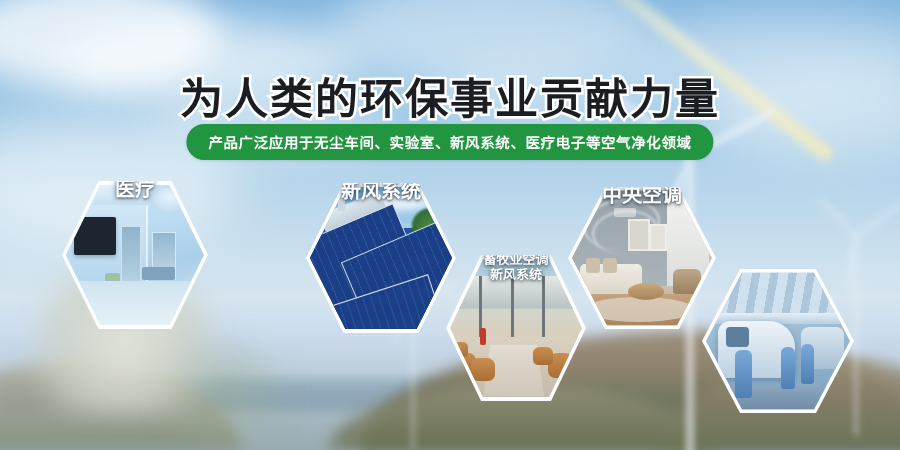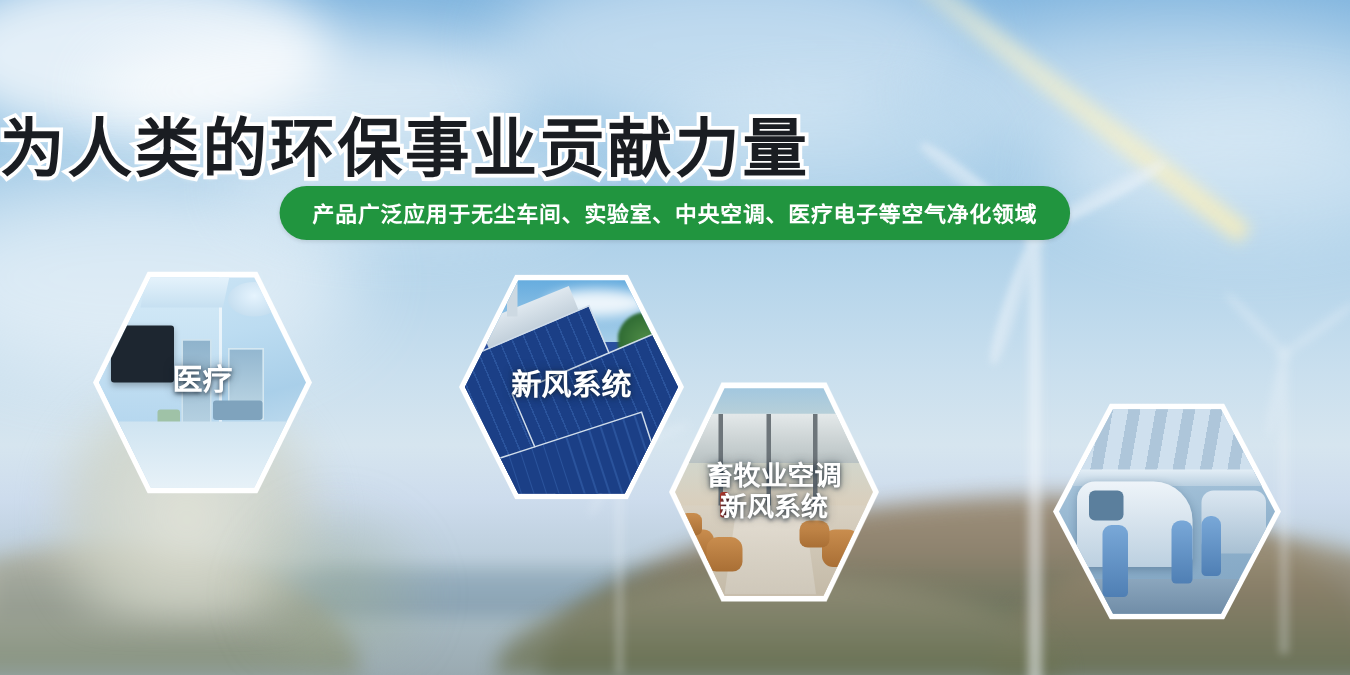--- a/index.html
+++ b/index.html
@@ -107,56 +107,56 @@
   .t-mid .b3{width:5px;height:48px;transform:rotate(140deg) translate(-2px,0);}
   
   .sunray{
     position:absolute;right:70px;top:150px;width:360px;height:14px;
     background:linear-gradient(90deg,rgba(255,245,200,0) 0%,rgba(255,246,205,.55) 40%,rgba(255,240,180,.75) 100%);
     transform:rotate(38deg);transform-origin:100% 50%;filter:blur(5px);
   }
 
   
   .headline{
-    position:absolute;left:0;right:0;top:64px;
+    position:absolute;left:0;right:0;top:64px;text-align:center;
     font-size:43px;font-weight:bold;letter-spacing:2px;color:#1a1d22;
     -webkit-text-stroke:5px #ffffff;paint-order:stroke fill;
     text-shadow:0 2px 3px rgba(255,255,255,.55);
     white-space:nowrap;
   }
   .subbar{
     position:absolute;left:50%;transform:translateX(-50%);top:124px;
     background:#21953f;border-radius:18px;
     padding:7px 22px 8px;
     color:#fff;font-size:14.5px;font-weight:bold;letter-spacing:.6px;
     white-space:nowrap;box-shadow:0 1px 3px rgba(0,0,0,.12);
   }
 
   
   .hex{
     position:absolute;
     clip-path:polygon(25% 2%,75% 2%,100% 50%,75% 98%,25% 98%,0% 50%);
     background:#ffffff;
-    display:flex;align-items:center;justify-content:center;
+    display:flex;align-items:flex-start;justify-content:center;
     filter:drop-shadow(0 3px 7px rgba(40,70,100,.28));
   }
   .hex .inner{
     position:absolute;inset:4px;
     clip-path:polygon(25% 2%,75% 2%,100% 50%,75% 98%,25% 98%,0% 50%);
     overflow:hidden;
   }
   .hex .inner .scene{position:absolute;inset:0;}
   .hex .cap{
     position:relative;z-index:5;color:#fff;font-weight:bold;
     text-align:center;line-height:1.18;
     text-shadow:0 1px 3px rgba(20,35,50,.75),0 0 7px rgba(20,35,50,.45);
     white-space:nowrap;
   }
   .cap-1line{font-size:20px;}
-  .cap-2line{font-size:18px;}
+  .cap-2line{font-size:13px;}
 
   
   #hex-medical{left:62px;top:178px;width:146px;height:154px;}
   #hex-chip{left:192px;top:250px;width:132px;height:152px;}
   #hex-solar{left:306px;top:180px;width:150px;height:156px;}
   #hex-livestock{left:446px;top:252px;width:140px;height:152px;}
   #hex-hvac{left:568px;top:184px;width:148px;height:148px;}
   #hex-paint{left:702px;top:266px;width:152px;height:150px;}
 
   
@@ -290,21 +290,21 @@
   </div>
   <div class="turbine t-mid">
     <div class="tower"></div>
     <div class="hub"></div>
     <div class="blade b1"></div>
     <div class="blade b2"></div>
     <div class="blade b3"></div>
   </div>
 
   <div class="headline">为人类的环保事业贡献力量</div>
-  <div class="subbar">产品广泛应用于无尘车间、实验室、中央空调、医疗电子等空气净化领域</div>
+  <div class="subbar">产品广泛应用于无尘车间、实验室、新风系统、医疗电子等空气净化领域</div>
 
   <div class="hex" id="hex-medical">
     <div class="inner">
       <div class="scene sc-med">
         <div class="med-ceil"></div>
         <div class="med-lamp"></div>
         <div class="med-tv"></div>
         <div class="med-cab"></div>
         <div class="med-cab2"></div>
         <div class="med-bed"></div>
@@ -347,20 +347,41 @@
         <div class="cow cw5"></div>
         <div class="person"></div>
       </div>
     </div>
     <div class="cap cap-2line">
       <div>畜牧业空调</div>
       <div>新风系统</div>
     </div>
   </div>
 
+  <div class="hex" id="hex-hvac">
+    <div class="inner">
+      <div class="scene sc-hvac">
+        <div class="hv-wall"></div>
+        <div class="hv-win"></div>
+        <div class="hv-vent"></div>
+        <div class="hv-air hv-air1"></div>
+        <div class="hv-air hv-air2"></div>
+        <div class="hv-frame"></div>
+        <div class="hv-frame2"></div>
+        <div class="hv-floor"></div>
+        <div class="hv-rug"></div>
+        <div class="hv-sofa"></div>
+        <div class="hv-cush"></div>
+        <div class="hv-cush hv-cush2"></div>
+        <div class="hv-table"></div>
+        <div class="hv-chair"></div>
+      </div>
+    </div>
+    <div class="cap cap-1line">中央空调</div>
+  </div>
 
   <div class="hex" id="hex-paint">
     <div class="inner">
       <div class="scene sc-paint">
         <div class="pt-roof"></div>
         <div class="pt-rail"></div>
         <div class="pt-car"></div>
         <div class="pt-win"></div>
         <div class="pt-car2"></div>
         <div class="pt-floor"></div>

